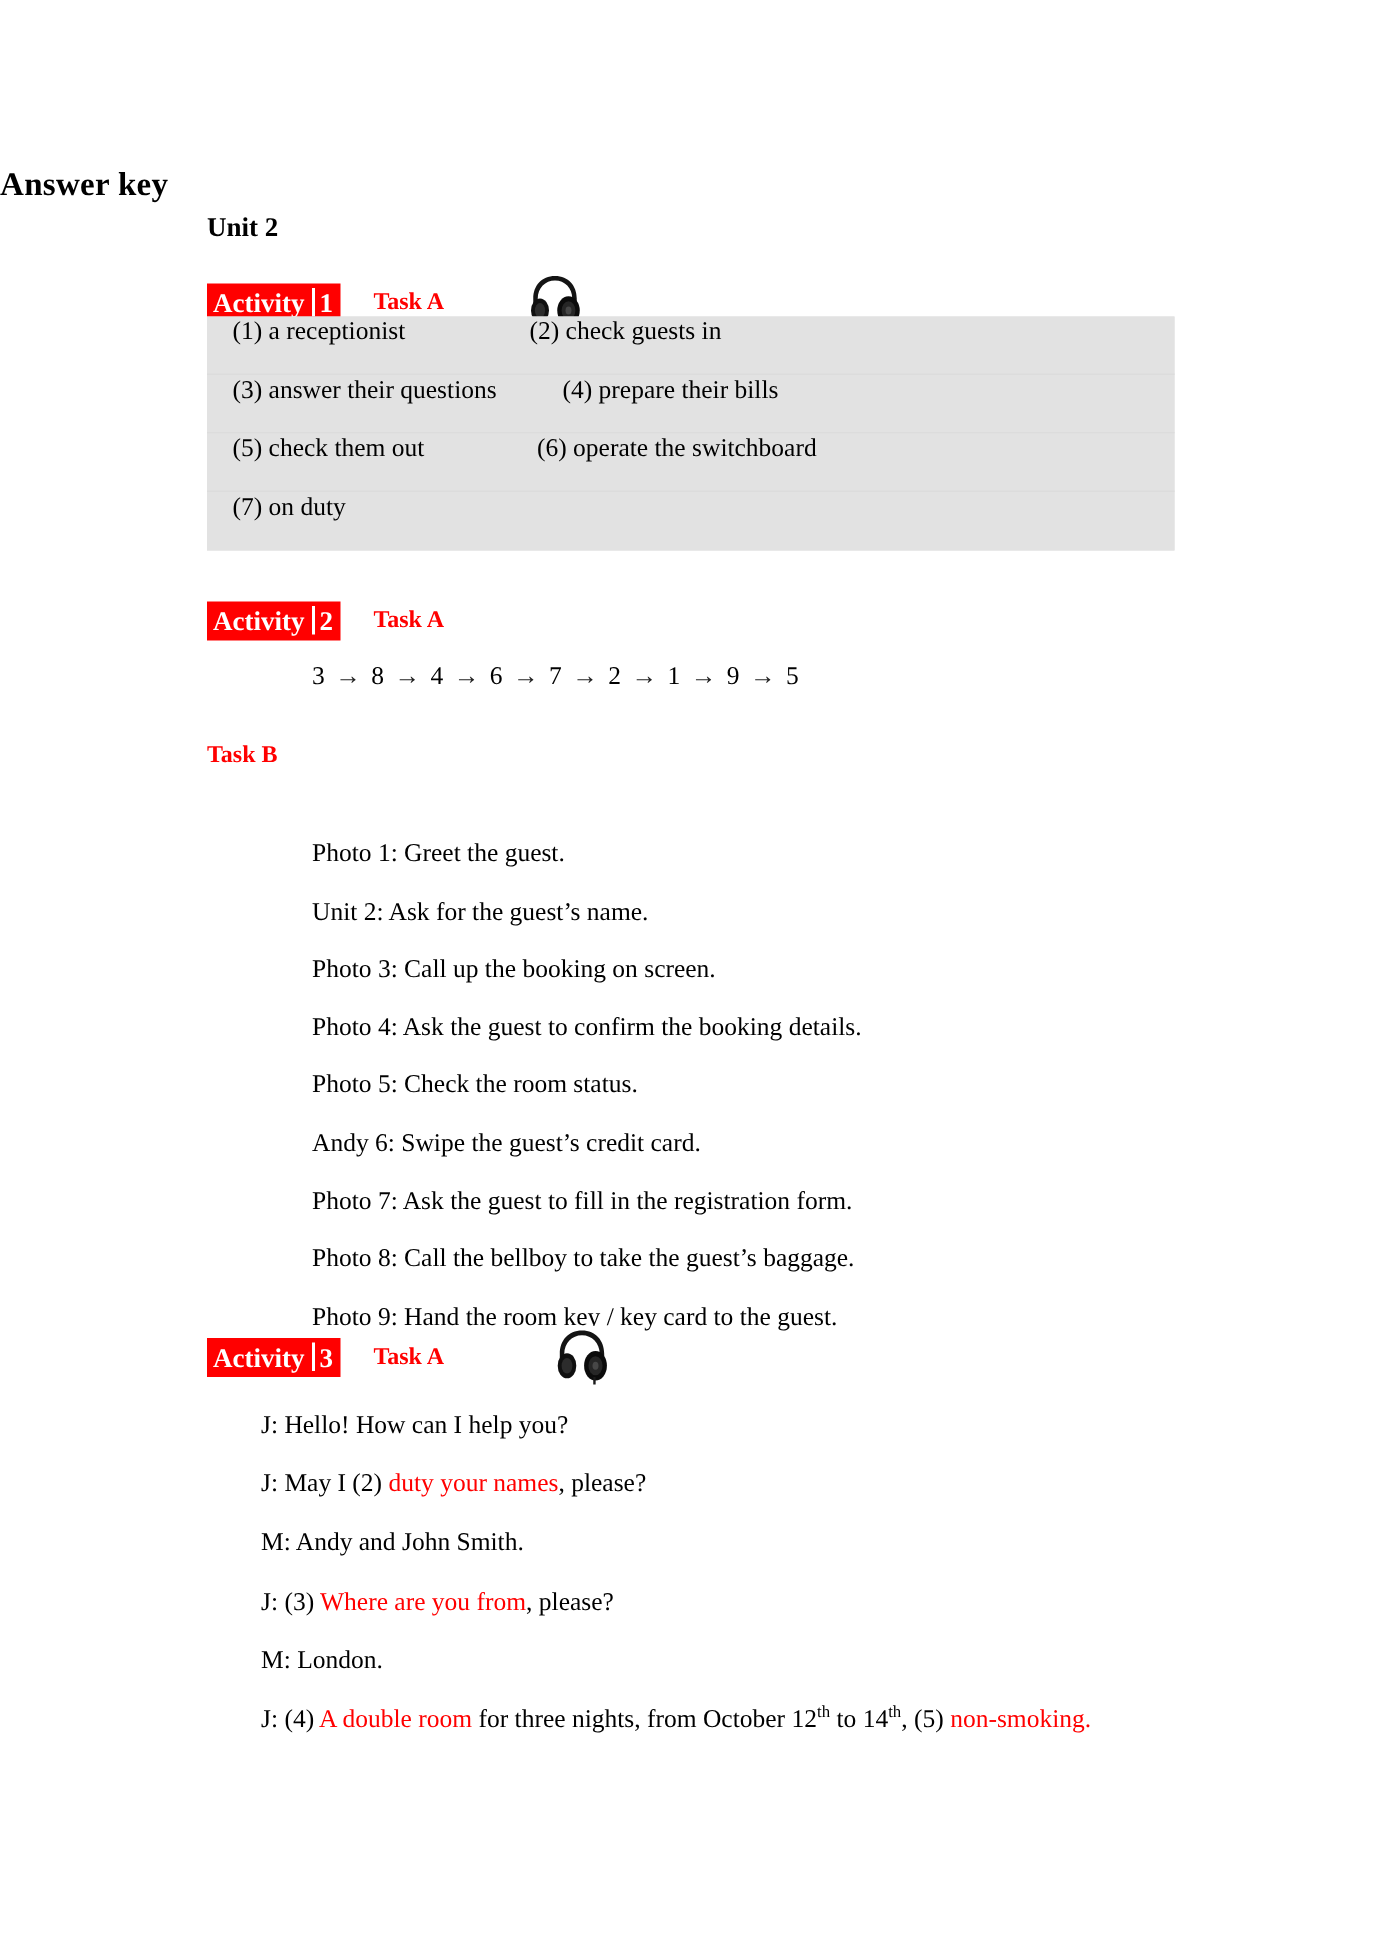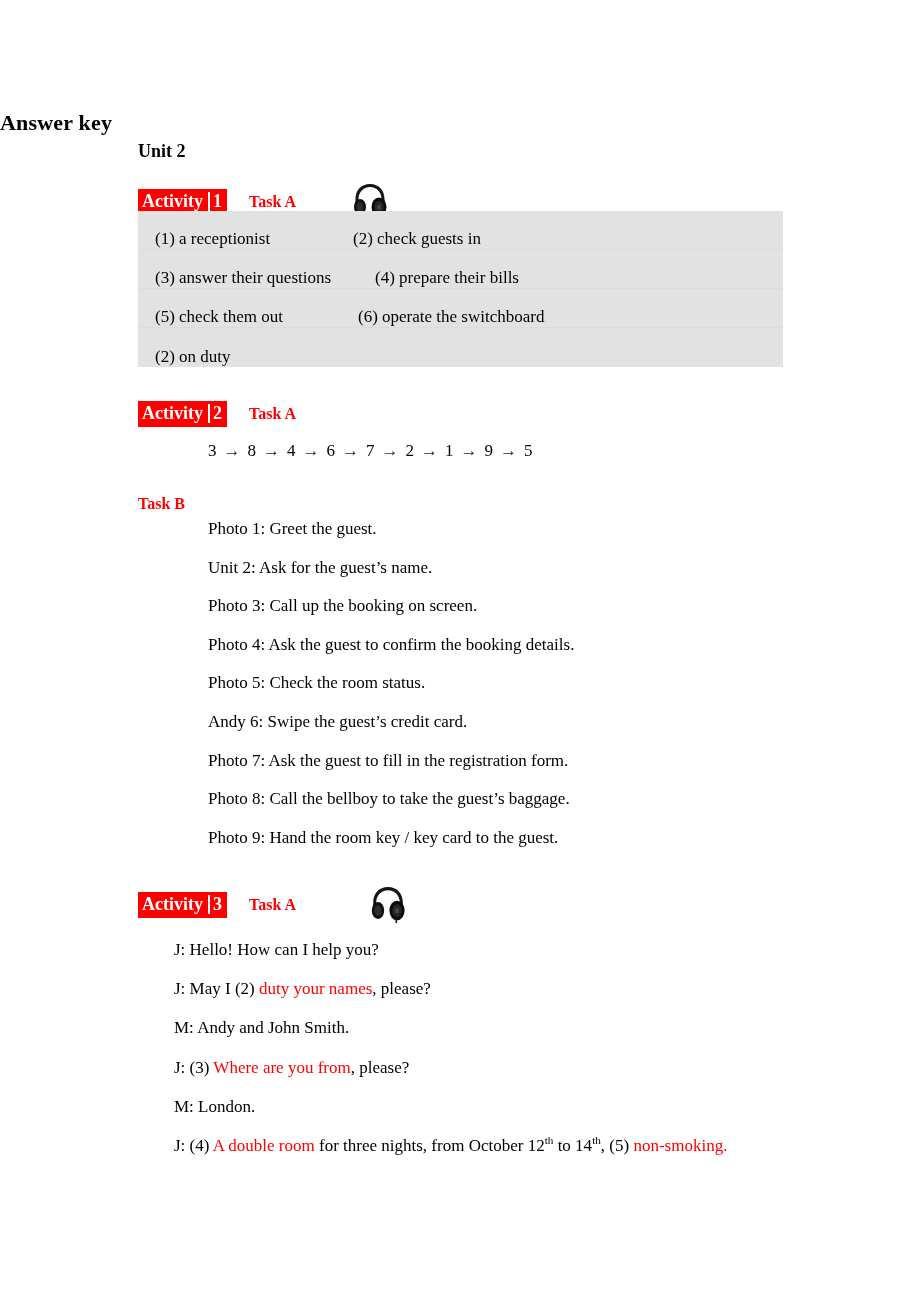--- a/index.html
+++ b/index.html
@@ -47,21 +47,21 @@
   
   .activity-row {
     position: absolute;
     left: 138px;
     display: flex;
     align-items: center;
     height: 26px;
   }
   .activity-badge {
     display: inline-flex;
-    align-items: flex-start;
+    align-items: center;
     background: #ff0000;
     color: #ffffff;
     font-weight: bold;
     font-size: 18px;
     line-height: 1;
     padding: 3px 4px 4px 4px;
     white-space: nowrap;
   }
   .activity-badge .act-word {
     display: inline-block;
@@ -105,21 +105,21 @@
   .answer-block {
     position: absolute;
     left: 138px;
     top: 211px;
     width: 645px;
     background: #e2e2e2;
     padding: 0;
   }
   .answer-line {
     display: flex;
-    align-items: flex-end;
+    align-items: flex-start;
     height: 39px;
     font-size: 17px;
     background: #e2e2e2;
     border-bottom: 1px solid #dcdcdc;
     box-sizing: border-box;
   }
   .answer-line:last-child { border-bottom: none; }
   .answer-line .col-a {
     padding-left: 17px;
     width: 215px;
@@ -141,21 +141,21 @@
   .sequence-line .seq-arrow {
     display: inline-block;
     margin: 0 7px;
     color: #222222;
   }
 
   
   .photo-list {
     position: absolute;
     left: 208px;
-    top: 510px;
+    top: 550px;
     width: 660px;
   }
   .photo-item {
     font-size: 17px;
     height: 38.6px;
     line-height: 38.6px;
     white-space: nowrap;
   }
 
   
@@ -215,21 +215,21 @@
     </div>
     <div class="answer-line">
       <span class="col-a">(3) answer their questions</span>
       <span class="col-b" style="padding-left:22px;">(4) prepare their bills</span>
     </div>
     <div class="answer-line">
       <span class="col-a">(5) check them out</span>
       <span class="col-b" style="padding-left:5px;">(6) operate the switchboard</span>
     </div>
     <div class="answer-line">
-      <span class="col-a">(2) on duty</span>
+      <span class="col-a">(7) on duty</span>
       <span class="col-b"></span>
     </div>
   </div>
 
   <div class="activity-row" style="top:401px;">
     <span class="activity-badge">
       <span class="act-word">Activity</span>
       <span class="act-sep"></span>
       <span class="act-num">2</span>
     </span>

